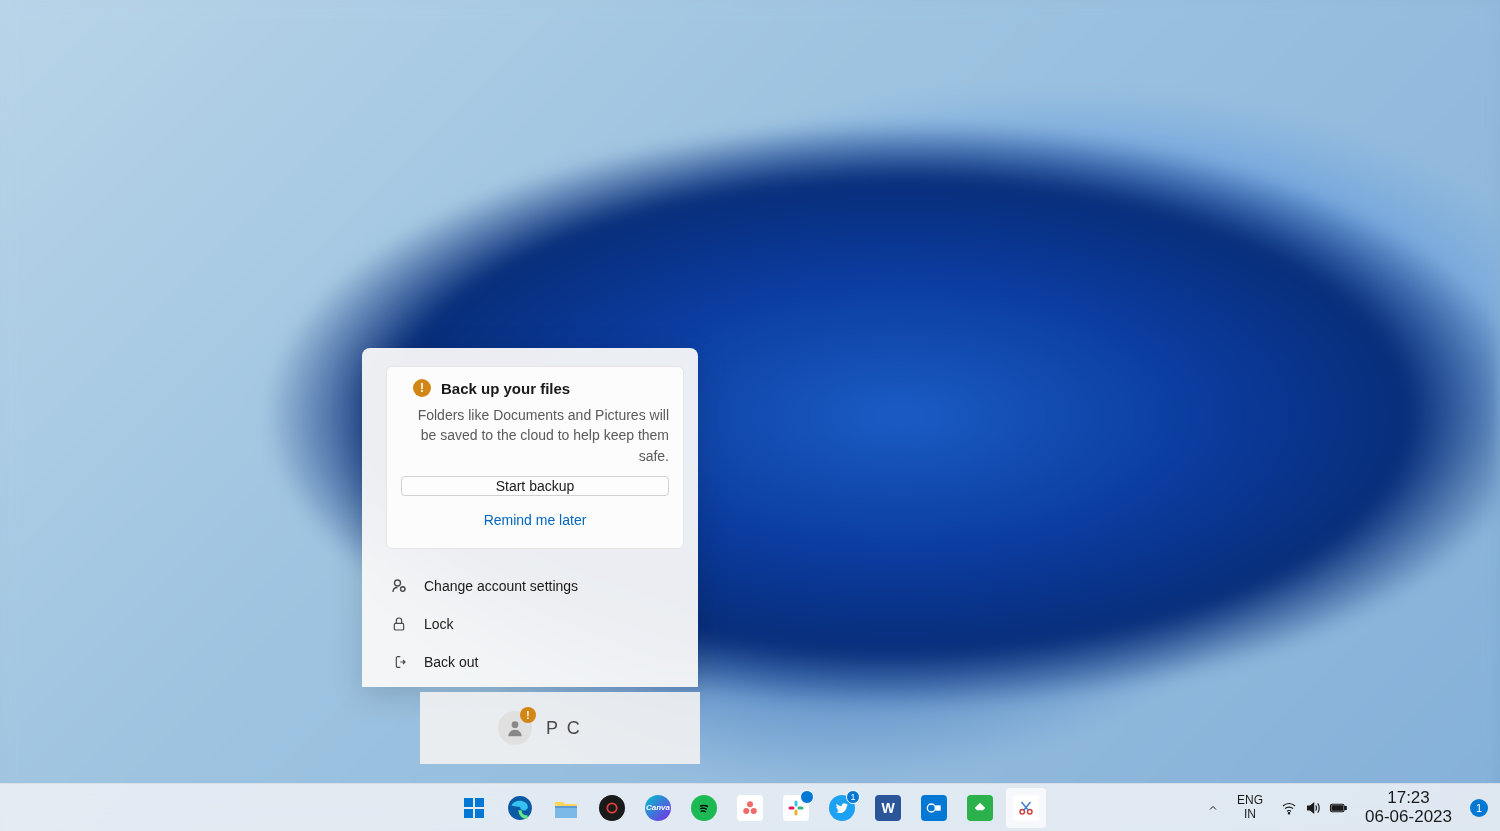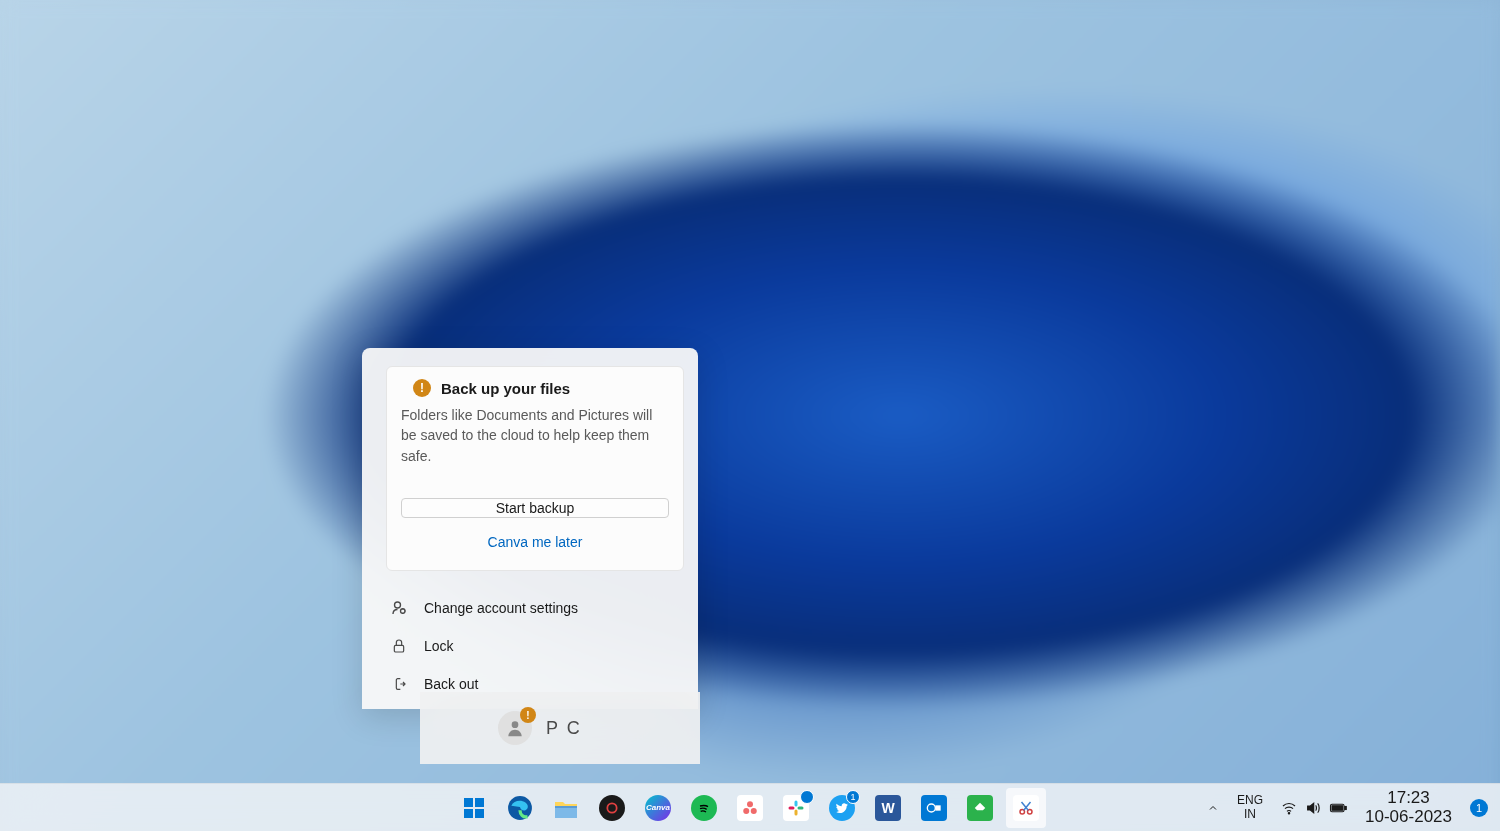--- a/index.html
+++ b/index.html
@@ -78,21 +78,22 @@
     .backup-title {
       font-size: 15px;
       font-weight: 600;
       color: #1a1a1a;
     }
     
     .backup-desc {
       font-size: 14px;
       color: #5a5a5a;
       line-height: 1.45;
-      margin-bottom: 32px;
+      margin-bottom: 10px;
+      text-align: right;
     }
     
     .start-backup-btn {
       width: 100%;
       padding: 1px;
       background: #fdfdfd;
       border: 1px solid #d0d0d0;
       border-radius: 4px;
       font-size: 14px;
       color: #1a1a1a;
@@ -306,21 +307,21 @@
 <div class="wallpaper"></div>
 
 <div class="menu-panel">
   <div class="backup-card">
     <div class="backup-header">
       <div class="warning-icon"></div>
       <div class="backup-title">Back up your files</div>
     </div>
     <div class="backup-desc">Folders like Documents and Pictures will be saved to the cloud to help keep them safe.</div>
     <button class="start-backup-btn">Start backup</button>
-    <button class="remind-later-btn">Canva me later</button>
+    <button class="remind-later-btn">Remind me later</button>
   </div>
 
   <div class="menu-items">
     <div class="menu-item">
       <div class="menu-icon">
         <svg width="18" height="18" viewBox="0 0 24 24" fill="none" stroke="#4a4a4a" stroke-width="1.8">
           <circle cx="10" cy="8" r="4"></circle>
           <path d="M4 20c0-3.5 2.5-6 6-6"></path>
           <circle cx="17" cy="16" r="3"></circle>
           <path d="M17 14v-1M17 19v1M14.5 16h-1M20.5 16h-1"></path>
@@ -492,19 +493,19 @@
         <path d="M16 8c1.5 1.5 1.5 6.5 0 8M19 5c3 3 3 11 0 14"></path>
       </svg>
       <svg width="18" height="14" viewBox="0 0 24 16" fill="none" stroke="#1a1a1a" stroke-width="1.5">
         <rect x="2" y="3" width="18" height="10" rx="2"></rect>
         <rect x="21" y="6" width="2" height="4" fill="#1a1a1a"></rect>
         <rect x="4" y="5" width="14" height="6" fill="#1a1a1a"></rect>
       </svg>
     </div>
     <div class="tray-item datetime-block">
       <span>17:23</span>
-      <span>10-06-2023</span>
+      <span>06-06-2023</span>
     </div>
     <div class="tray-item">
       <div class="notif-badge">1</div>
     </div>
   </div>
 </div>
 
 </body></html>

